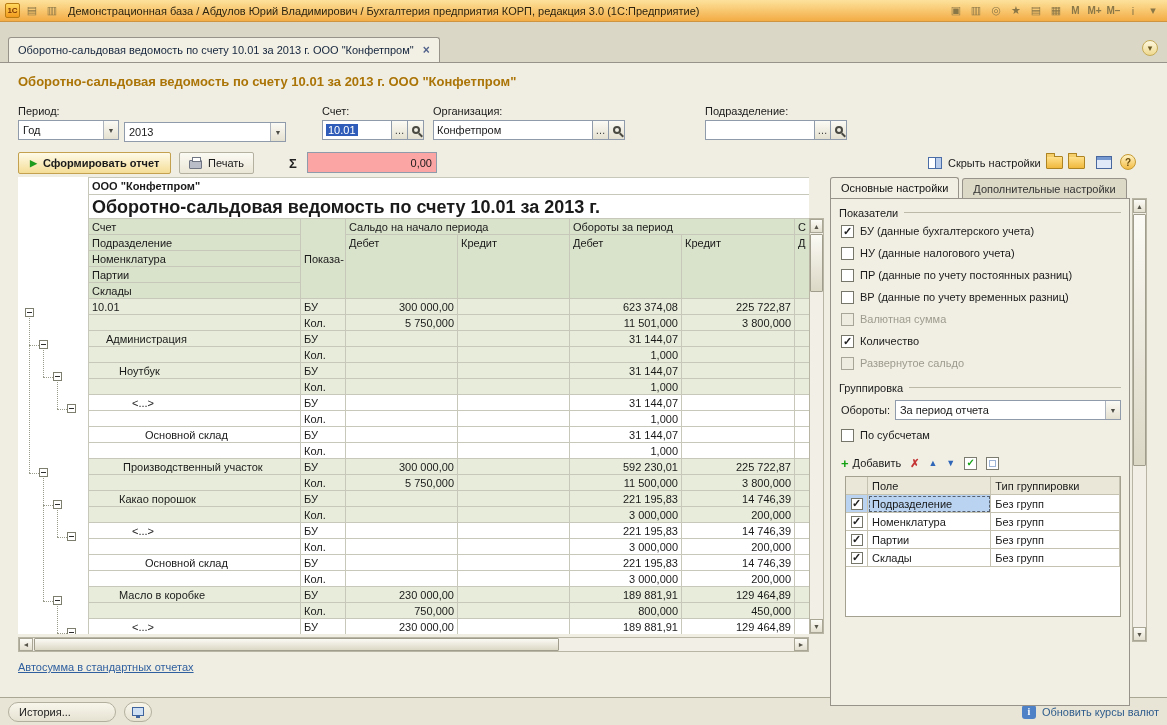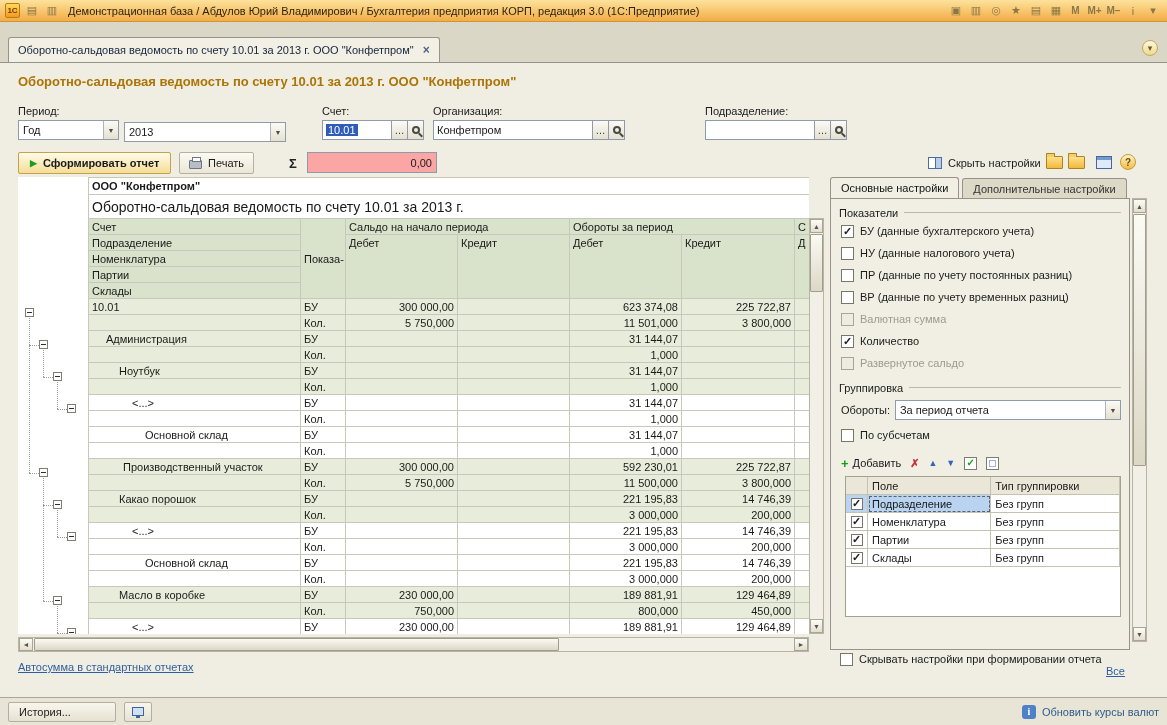--- a/index.html
+++ b/index.html
@@ -59,21 +59,21 @@
 .form-settings-icon{position:absolute;left:1096px;top:93px;width:16px;height:13px;border:1px solid #47679e;background:#dfe9f7}
 .form-settings-icon::before{content:"";position:absolute;left:0;right:0;top:0;height:3px;background:#7498cf}
 .help-icon{position:absolute;left:1120px;top:91px;width:16px;height:16px;border-radius:50%;background:linear-gradient(#fff3c4,#f3bc45);border:1px solid #c59a33;display:flex;align-items:center;justify-content:center;font-weight:bold;font-size:10px;color:#6b4d0d}
 
 
 .report{position:absolute;left:18px;top:114px;width:791px;height:457px;background:#fff;display:flex;overflow:hidden}
 .tree-gutter{width:70px;position:relative;flex:none;background:#fff}
 .rtable{border-spacing:0;table-layout:fixed;width:721px;flex:none;border-left:1px solid #c8c8ba;border-top:1px solid #c8c8ba}
 .rtable td{border-right:1px solid #c8c8ba;border-bottom:1px solid #c8c8ba;height:16px;padding:0 3px;white-space:nowrap;overflow:hidden;line-height:14px;vertical-align:middle}
 td.r-company{font-weight:bold;height:17px}
-td.r-subtitle{font-weight:normal;font-size:14px;height:24px}
+td.r-subtitle{font-weight:bold;font-size:18px;height:24px}
 .rtable .hdr{background:#d9e2cb}
 .rtable .vtop{vertical-align:top;padding-top:1px}
 .ind-hdr{white-space:pre-line;line-height:13px;vertical-align:top;padding-top:1px}
 .c-num{text-align:right}
 tr.shaded td{background:#e7edda}
 .tree-box{position:absolute;width:9px;height:9px;background:#fff;border:1px solid #7e7e6e}
 .tree-box::before{content:"";position:absolute;left:1px;right:1px;top:3px;border-top:1px solid #2e2e2e}
 .tree-hline{position:absolute;height:1px;border-top:1px dotted #9a9a8a}
 .tree-vline{position:absolute;width:1px;border-left:1px dotted #9a9a8a}
 
@@ -95,21 +95,21 @@
 #panel-vscroll .sb-thumb{left:0;top:15px;width:13px;height:252px}
 
 .link{position:absolute;color:#2f5f9e;text-decoration:underline}
 #autosum-link{left:18px;top:598px}
 #all-link{left:1106px;top:602px}
 
 
 .ptabs{position:absolute;left:830px;top:114px;height:21px;display:flex}
 .ptab{height:20px;margin-top:1px;display:flex;align-items:center;padding:0 10px;background:#ddd9c7;border:1px solid #97938a;border-bottom:none;border-radius:3px 3px 0 0;margin-right:3px;color:#333;white-space:nowrap}
 .ptab.active{height:21px;margin-top:0;background:#f1efe4;position:relative;z-index:2;color:#111}
-.panel{position:absolute;left:830px;top:135px;width:300px;height:452px;border:1px solid #97938a;background:#f1efe4;z-index:1;overflow:hidden}
+.panel{position:absolute;left:830px;top:135px;width:300px;height:508px;border:1px solid #97938a;background:#f1efe4;z-index:1;overflow:hidden}
 .grp-title{display:flex;align-items:center;gap:6px;margin:6px 8px 0 8px;height:15px}
 .grp-title::after{content:"";flex:1;height:1px;background:#bdb9a9}
 .chk-row{display:flex;align-items:center;gap:6px;padding-left:10px;height:22px}
 .chk{width:13px;height:13px;border:1px solid #76766a;background:#fff;flex:none;display:flex;align-items:center;justify-content:center;font-size:11px;font-weight:bold;color:#222;line-height:1}
 .chk-row.disabled .chk-label{color:#9d9b8d}
 .chk-row.disabled .chk{border-color:#a7a597;background:#eeece0}
 .turnover-row{display:flex;align-items:center;margin:5px 8px 0 10px;gap:5px;height:20px}
 .turnover-row .combo{flex:1}
 .gtoolbar{display:flex;align-items:center;gap:9px;margin:7px 8px 0 10px;height:20px}
 .tool-add{display:flex;align-items:center;gap:4px}
@@ -125,21 +125,21 @@
 .gtable thead td{background:#eae7d8}
 .g-chk{width:22px;text-align:center;padding:0}
 .chk.small{width:12px;height:12px;margin:0 auto}
 tr.gsel td{background:#b9d3f0}
 tr.gsel td.g-type{background:#fff}
 tr.gsel td.g-field{outline:1px dashed #55606e;outline-offset:-2px}
 #hide-when{position:absolute;left:830px;top:585px;display:flex;gap:6px;align-items:center}
 
 
 .statusbar{position:absolute;left:0;bottom:0;width:100%;height:28px;background:#e9e5d6;border-top:1px solid #aba795;display:flex;align-items:center;padding:0 8px;gap:8px}
-.sbtn{height:20px;background:linear-gradient(#f8f6ec,#e6e2d2);border:1px solid #b3af9e;border-radius:2px;display:flex;align-items:center;padding:0 10px;gap:6px}
+.sbtn{height:20px;background:linear-gradient(#f8f6ec,#e6e2d2);border:1px solid #b3af9e;border-radius:10px;display:flex;align-items:center;padding:0 10px;gap:6px}
 #history-btn{width:108px}
 #screen-btn{width:28px;justify-content:center;padding:0}
 .monitor-icon{width:12px;height:9px;border:1px solid #3f639c;background:#cfe0f4;position:relative}
 .monitor-icon::after{content:"";position:absolute;left:3px;bottom:-3px;width:4px;height:2px;background:#3f639c}
 .sb-right{margin-left:auto;display:flex;align-items:center;gap:6px;color:#2e5c8c}
 .info-badge{width:14px;height:14px;border-radius:3px;background:#4f81c7;color:#fff;font-weight:bold;font-size:10px;display:flex;align-items:center;justify-content:center;font-family:"Liberation Serif",serif}
 </style>
 </head>
 <body>
 

